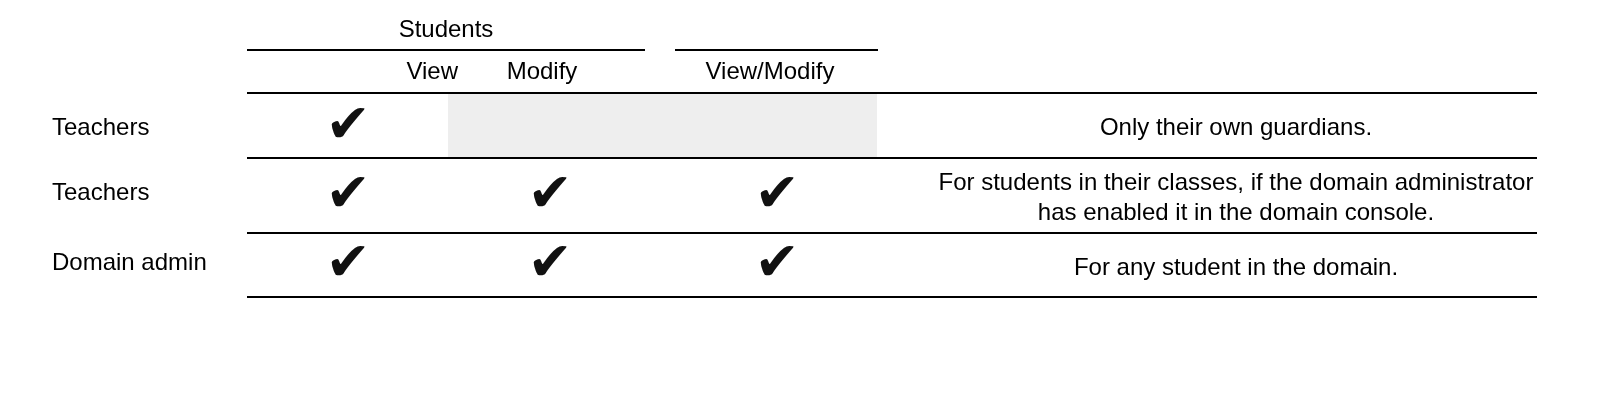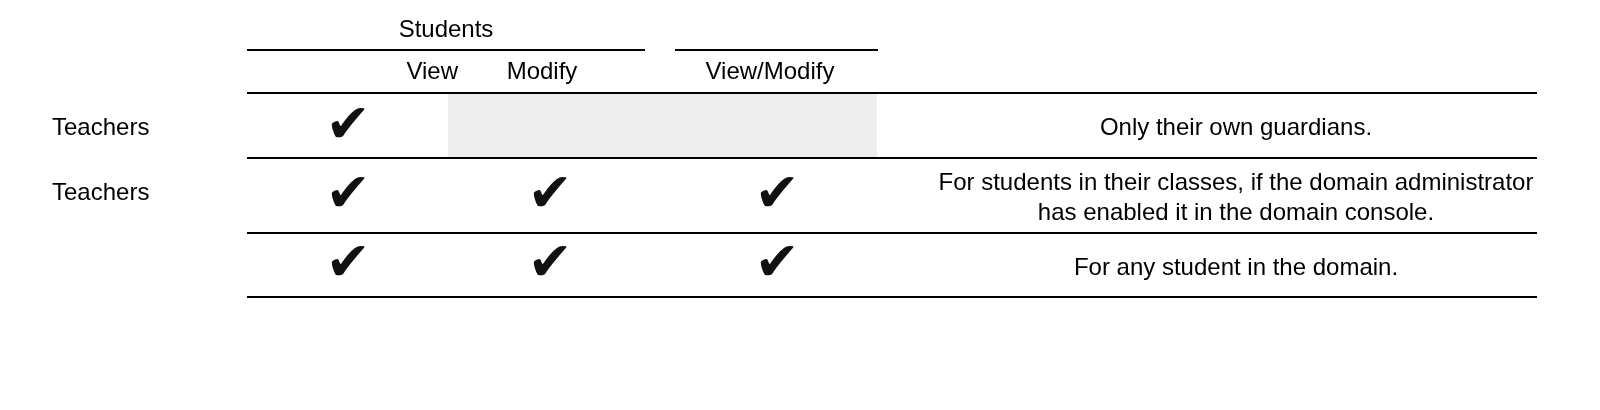--- a/index.html
+++ b/index.html
@@ -85,20 +85,21 @@
 
   <div class="rule full r1" style="background: rgb(0, 0, 0);"></div>
   <div class="rule full r2" style="background: rgb(0, 0, 0);"></div>
   <div class="rule full r3" style="background: rgb(0, 0, 0);"></div>
   <div class="rule full r4" style="background: rgb(0, 0, 0);"></div>
 
   <div class="shaded-cell" style="background: rgb(238, 238, 238);"></div>
 
   <div class="row-label rl1">Teachers</div>
   <div class="row-label rl2">Teachers</div>
+  <div class="row-label rl3">Domain admin</div>
 
   <div class="check col-view row-stu">✔</div>
 
   <div class="check col-view row-tea">✔</div>
   <div class="check col-mod row-tea">✔</div>
   <div class="check col-vm row-tea">✔</div>
 
   <div class="check col-view row-dom">✔</div>
   <div class="check col-mod row-dom">✔</div>
   <div class="check col-vm row-dom">✔</div>

